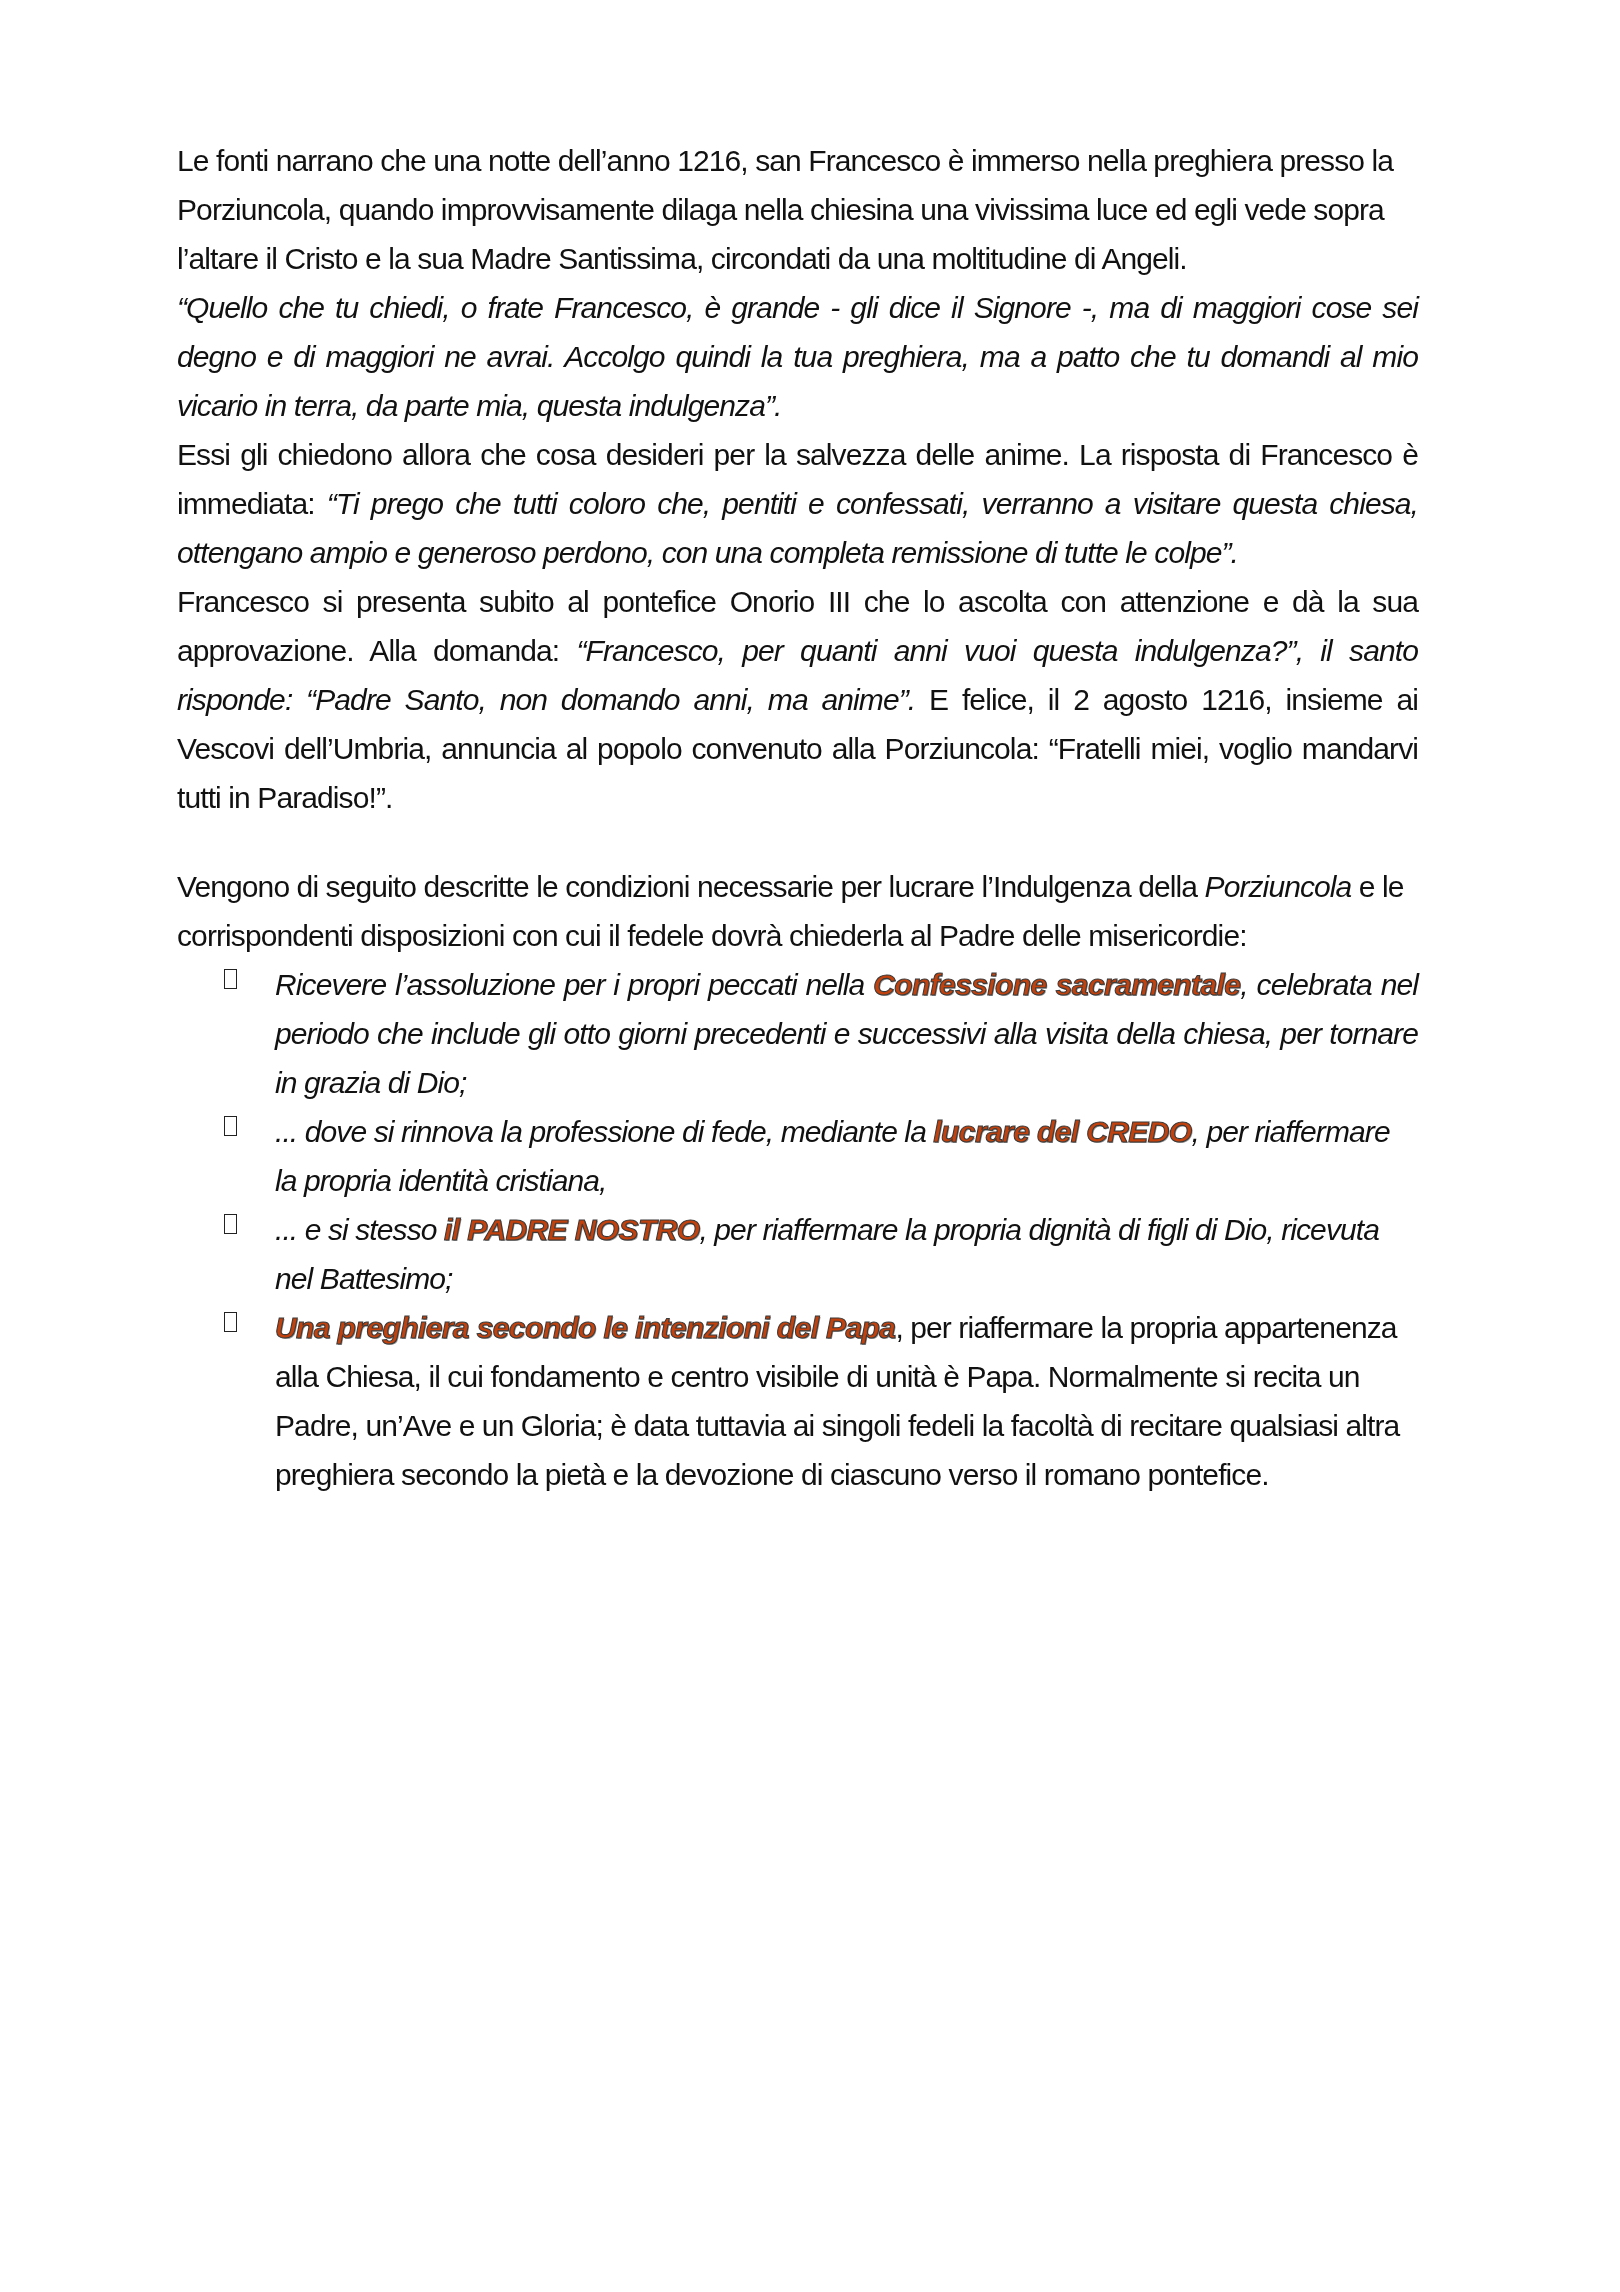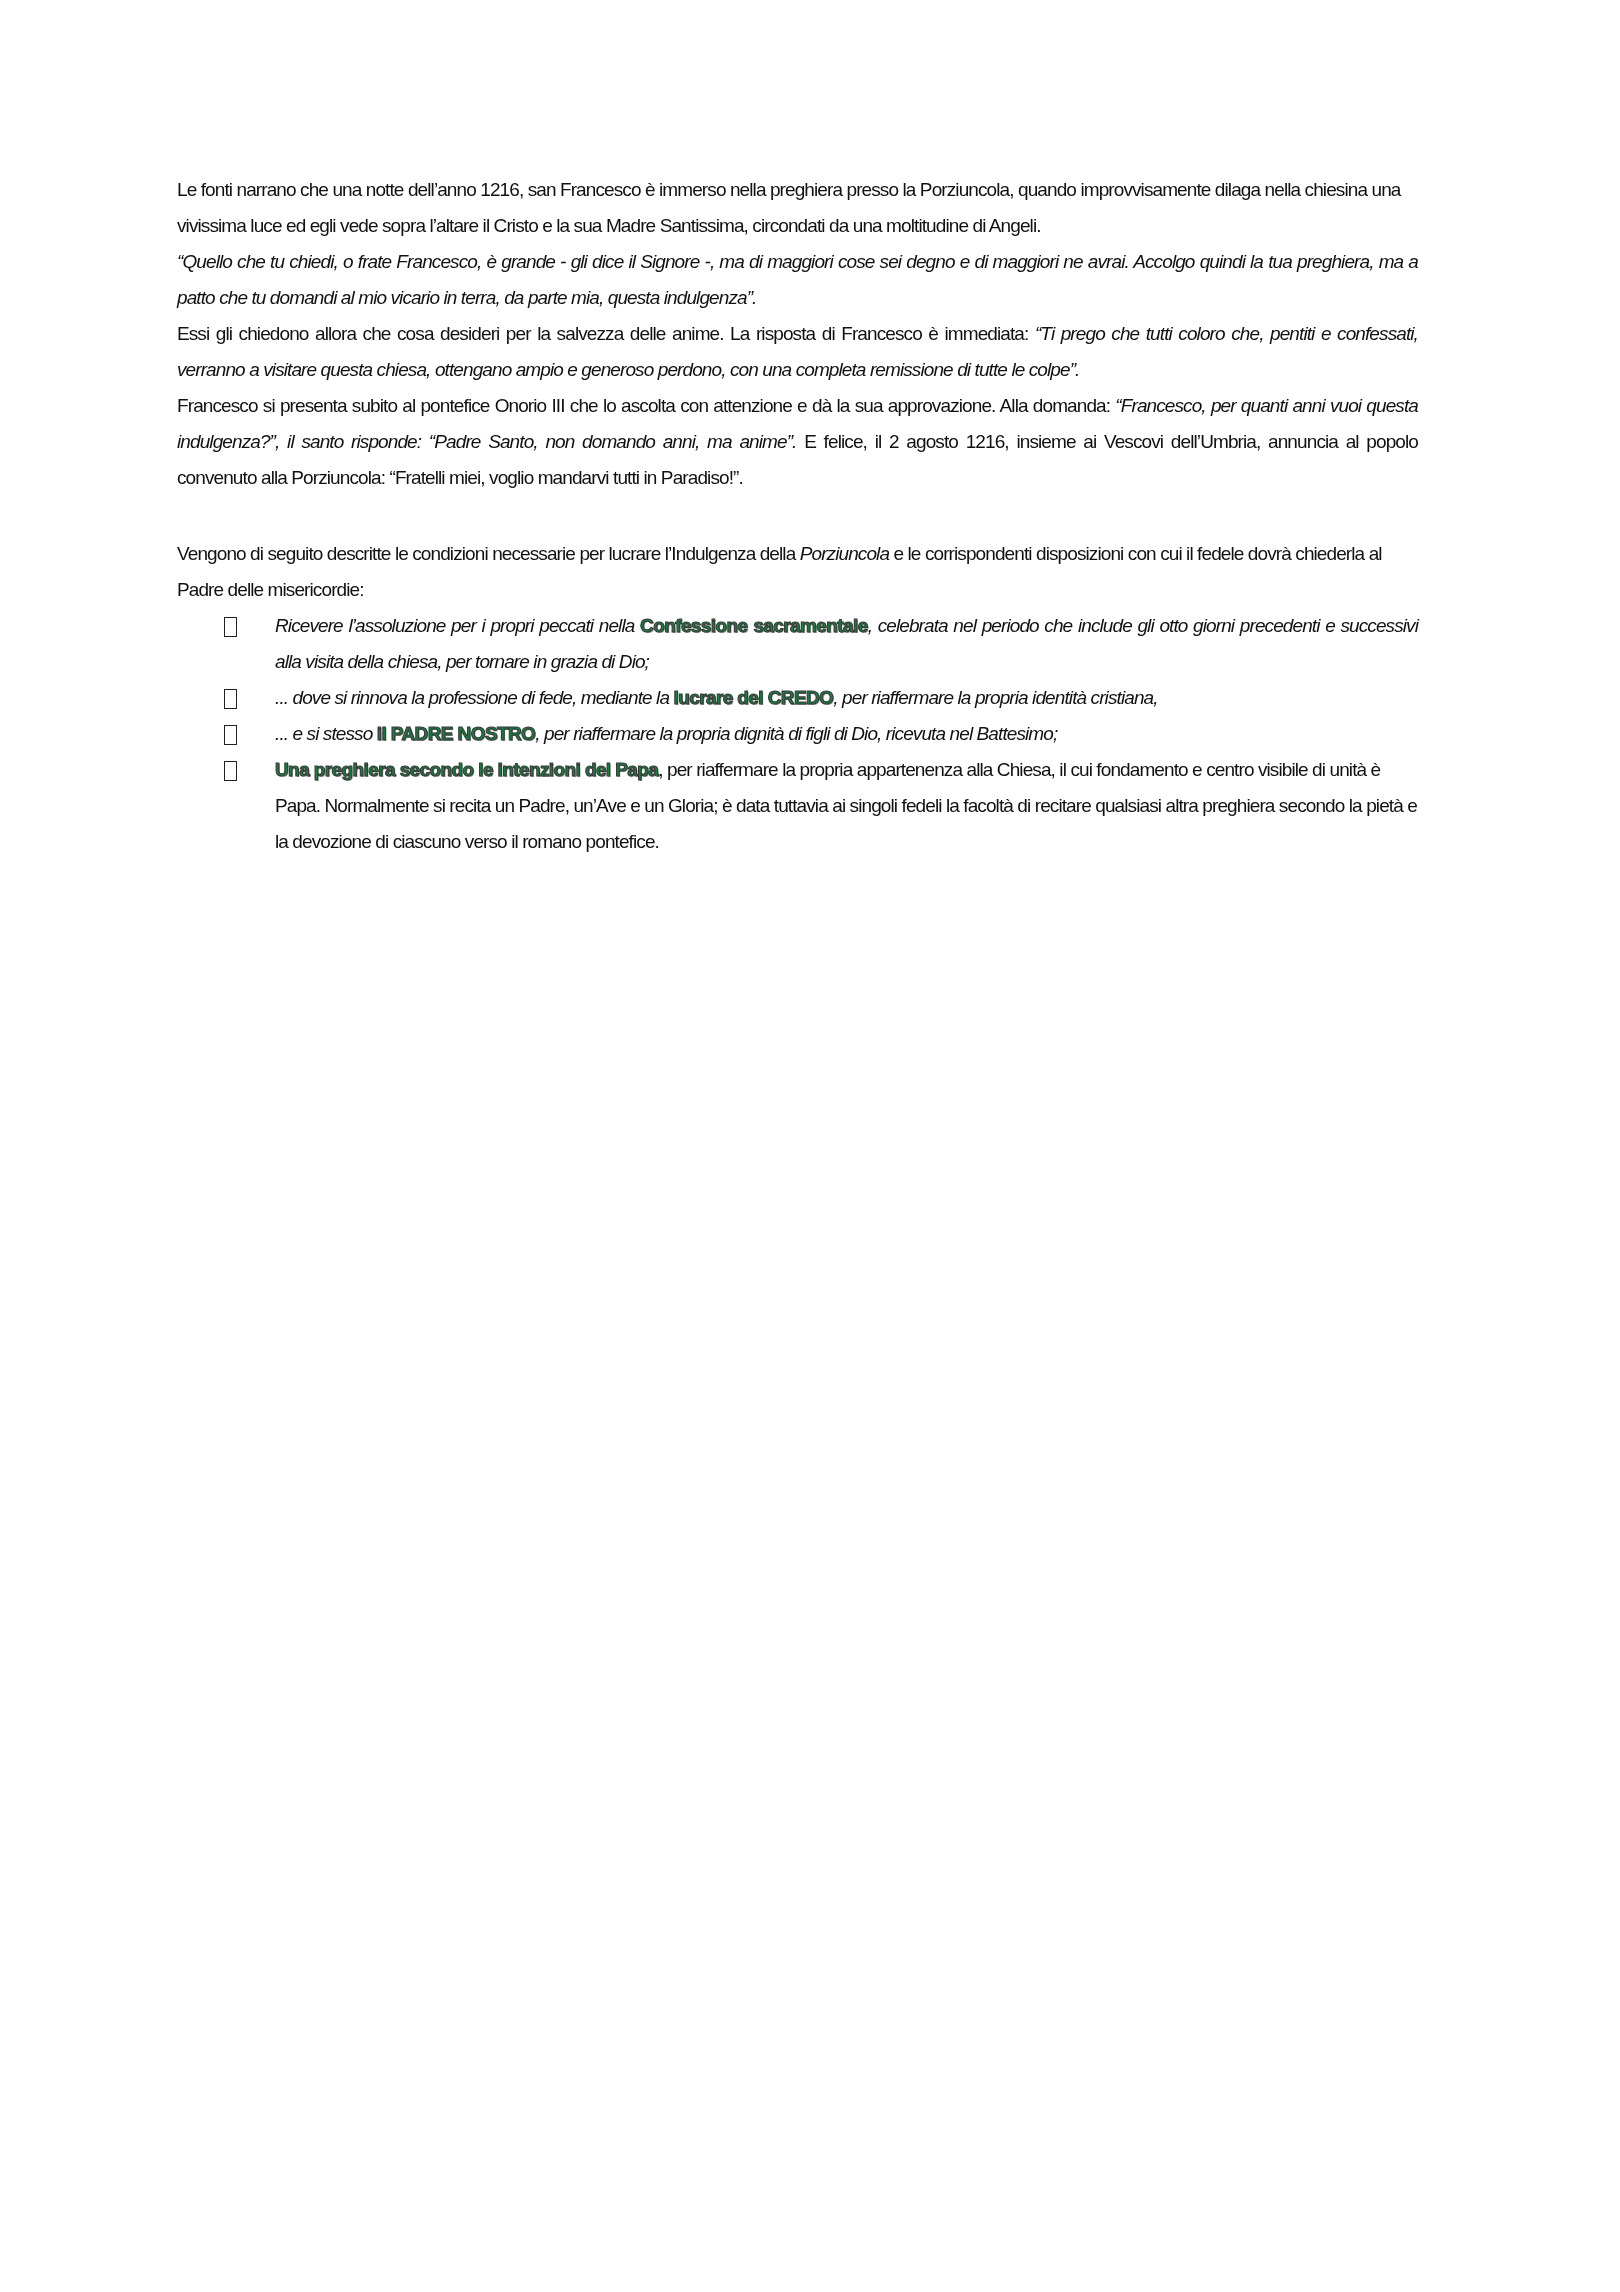--- a/index.html
+++ b/index.html
@@ -13,35 +13,35 @@
       position: relative;
       overflow: hidden;
       font-family: "Liberation Sans", "DejaVu Sans", sans-serif;
       color: #111111;
     }
     .page {
       position: absolute;
       left: 177px;
       top: 136px;
       width: 1241px;
-      font-size: 19px;
-      line-height: 36px;
+      font-size: 30px;
+      line-height: 49px;
       letter-spacing: -0.9px;
       word-spacing: 0px;
-      margin-top: 36px;
     }
     .para {
       margin: 0;
       text-align: justify;
     }
     .spacer { height: 40px; }
     em { font-style: italic; }
     .outline {
+      font-style: italic;
       font-weight: bold;
-      color: #15803d;
+      color: #c2410c;
       -webkit-text-stroke: 1.1px #3a3a3a;
       text-shadow: 1px 1px 0 #9a9a9a;
       letter-spacing: -0.6px;
     }
     ul.conditions {
       list-style: none;
       margin: 0;
       padding: 0 0 0 98px;
     }
     ul.conditions li {

